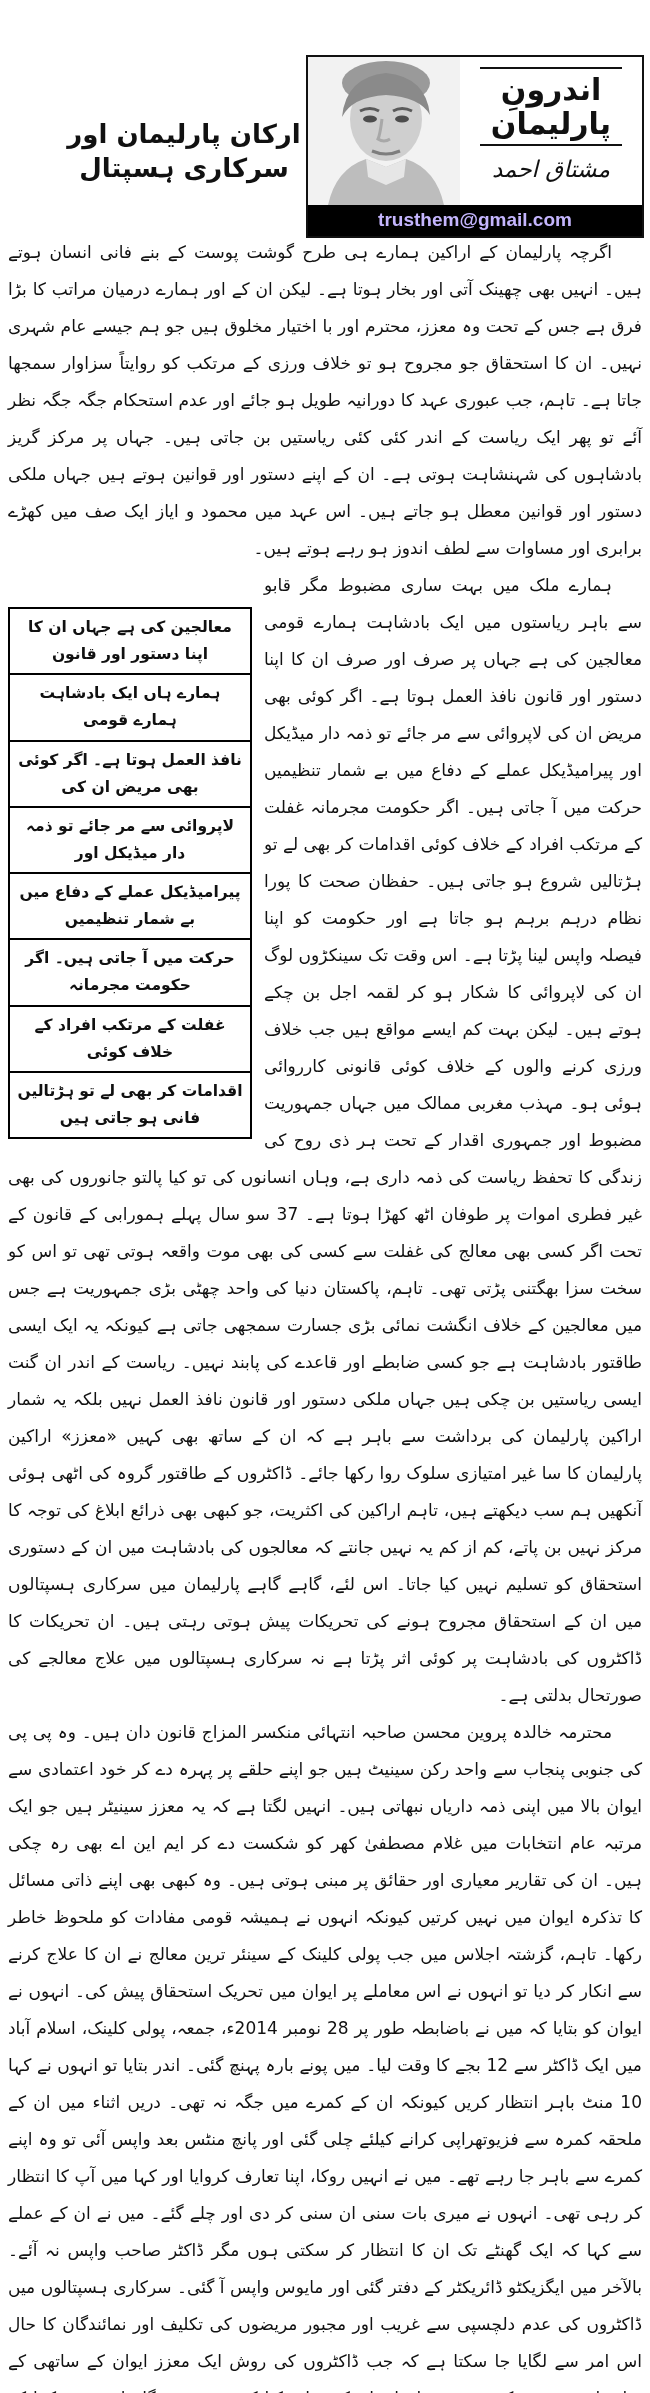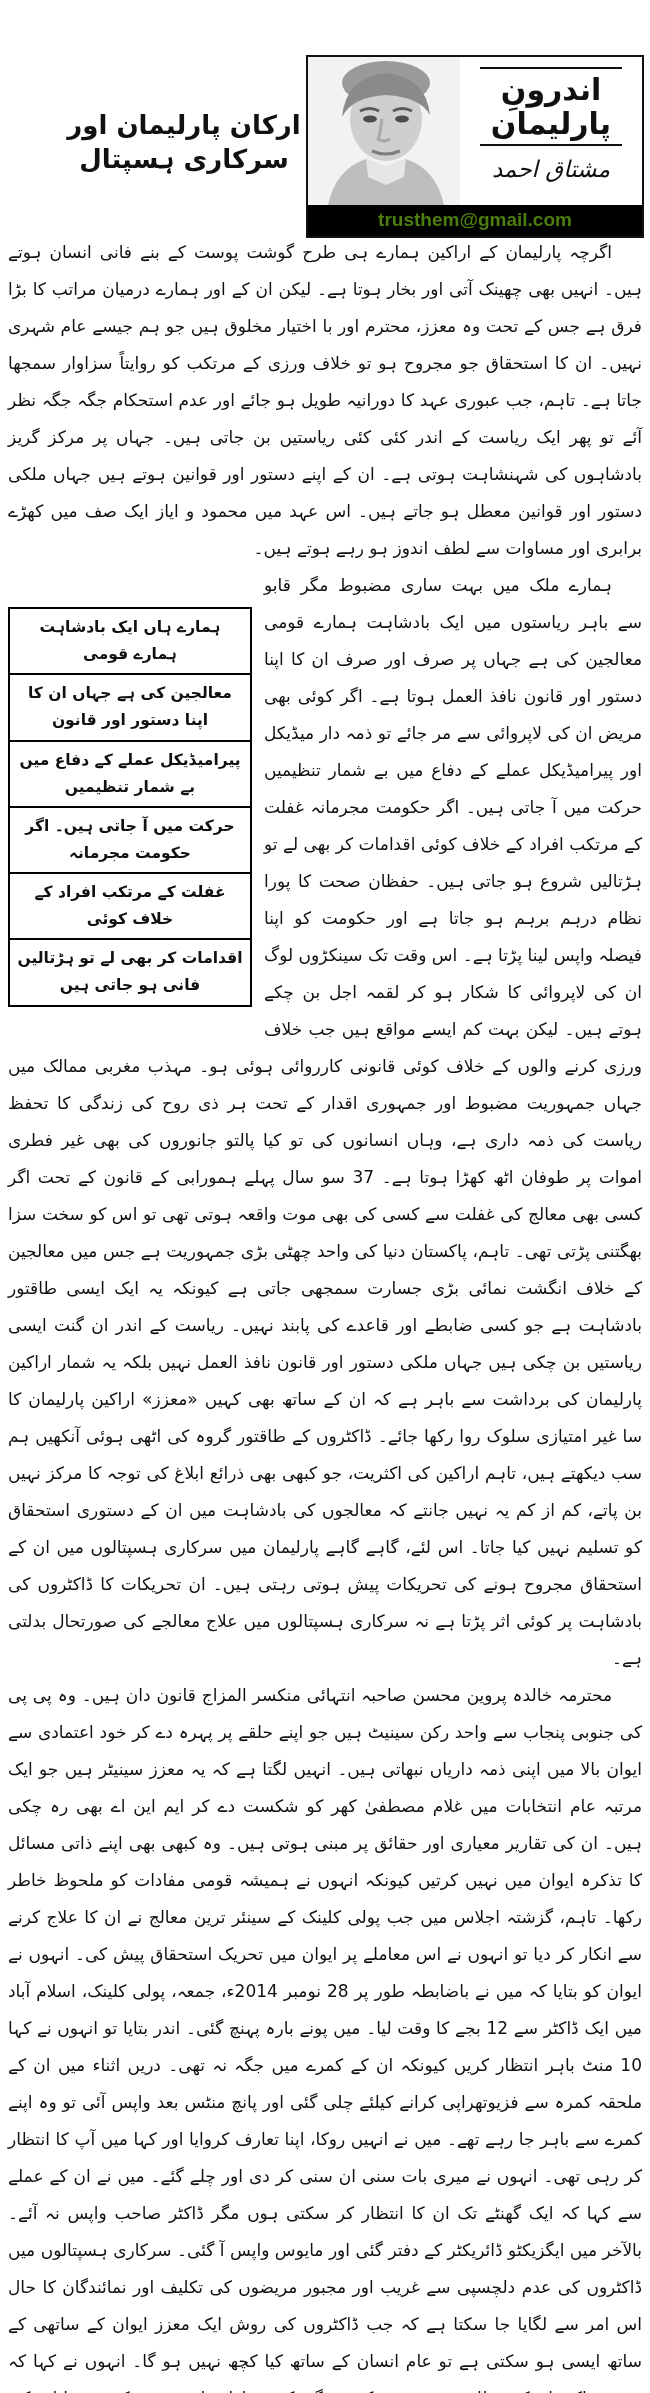--- a/index.html
+++ b/index.html
@@ -16,26 +16,26 @@
   }
   .masthead-top{display:flex;flex-direction:row;}
   .m-left{flex:1;padding:6px 4px 2px;text-align:center;}
   .rule{height:2px;background:#111;width:82%;margin:4px auto;}
   .column-title{font-weight:bold;font-size:30px;line-height:1.12;letter-spacing:1px;}
   .column-title span{display:block;}
   .author-name{font-size:23px;font-weight:normal;margin-top:10px;font-style:italic;}
   .photo{width:152px;height:148px;flex:0 0 152px;overflow:hidden;background:#fff;}
   .photo svg{display:block;width:152px;height:148px;}
   .email-bar{
-    background:#000;color:#4d7c0f;text-align:center;
+    background:#000;color:#c4b5fd;text-align:center;
     font-family:"Liberation Sans",sans-serif;font-weight:bold;
     font-size:19px;padding:4px 0 5px;direction:ltr;
   }
   .headline{
-    position:absolute;top:109px;right:322px;left:40px;
+    position:absolute;top:118px;right:322px;left:40px;
     font-size:26px;font-weight:bold;text-align:center;line-height:1.3;
   }
   
   .body-text{
     padding:0 8px;text-align:justify;
     font-size:17px;line-height:37px;
   }
   .para{margin:0;text-indent:30px;}
   
   .quote-box{
@@ -88,22 +88,24 @@
       <div class="email-bar">trusthem@gmail.com</div>
     </div>
   </div>
 
   <div class="body-text">
 
     <div class="para">اگرچہ پارلیمان کے اراکین ہمارے ہی طرح گوشت پوست کے بنے فانی انسان ہوتے ہیں۔ انہیں بھی چھینک آتی اور بخار ہوتا ہے۔ لیکن ان کے اور ہمارے درمیان مراتب کا بڑا فرق ہے جس کے تحت وہ معزز، محترم اور با اختیار مخلوق ہیں جو ہم جیسے عام شہری نہیں۔ ان کا استحقاق جو مجروح ہو تو خلاف ورزی کے مرتکب کو روایتاً سزاوار سمجھا جاتا ہے۔ تاہم، جب عبوری عہد کا دورانیہ طویل ہو جائے اور عدم استحکام جگہ جگہ نظر آئے تو پھر ایک ریاست کے اندر کئی کئی ریاستیں بن جاتی ہیں۔ جہاں پر مرکز گریز بادشاہوں کی شہنشاہت ہوتی ہے۔ ان کے اپنے دستور اور قوانین ہوتے ہیں جہاں ملکی دستور اور قوانین معطل ہو جاتے ہیں۔ اس عہد میں محمود و ایاز ایک صف میں کھڑے برابری اور مساوات سے لطف اندوز ہو رہے ہوتے ہیں۔</div>
 
     <div class="para">
       <span class="quote-box">
+        <span class="quote-line" style="display:block">معالجین کی ہے جہاں ان کا اپنا دستور اور قانون</span>
         <span class="quote-line" style="display:block">ہمارے ہاں ایک بادشاہت ہمارے قومی</span>
-        <span class="quote-line" style="display:block">معالجین کی ہے جہاں ان کا اپنا دستور اور قانون</span>
+        <span class="quote-line" style="display:block">نافذ العمل ہوتا ہے۔ اگر کوئی بھی مریض ان کی</span>
+        <span class="quote-line" style="display:block">لاپروائی سے مر جائے تو ذمہ دار میڈیکل اور</span>
         <span class="quote-line" style="display:block">پیرامیڈیکل عملے کے دفاع میں بے شمار تنظیمیں</span>
         <span class="quote-line" style="display:block">حرکت میں آ جاتی ہیں۔ اگر حکومت مجرمانہ</span>
         <span class="quote-line" style="display:block">غفلت کے مرتکب افراد کے خلاف کوئی</span>
         <span class="quote-line" style="display:block">اقدامات کر بھی لے تو ہڑتالیں فانی ہو جاتی ہیں</span>
       </span>
       <span>ہمارے ملک میں بہت ساری مضبوط مگر قابو سے باہر ریاستوں میں ایک بادشاہت ہمارے قومی معالجین کی ہے جہاں پر صرف اور صرف ان کا اپنا دستور اور قانون نافذ العمل ہوتا ہے۔ اگر کوئی بھی مریض ان کی لاپروائی سے مر جائے تو ذمہ دار میڈیکل اور پیرامیڈیکل عملے کے دفاع میں بے شمار تنظیمیں حرکت میں آ جاتی ہیں۔ اگر حکومت مجرمانہ غفلت کے مرتکب افراد کے خلاف کوئی اقدامات کر بھی لے تو ہڑتالیں شروع ہو جاتی ہیں۔ حفظان صحت کا پورا نظام درہم برہم ہو جاتا ہے اور حکومت کو اپنا فیصلہ واپس لینا پڑتا ہے۔ اس وقت تک سینکڑوں لوگ ان کی لاپروائی کا شکار ہو کر لقمہ اجل بن چکے ہوتے ہیں۔ لیکن بہت کم ایسے مواقع ہیں جب خلاف ورزی کرنے والوں کے خلاف کوئی قانونی کارروائی ہوئی ہو۔ مہذب مغربی ممالک میں جہاں جمہوریت مضبوط اور جمہوری اقدار کے تحت ہر ذی روح کی زندگی کا تحفظ ریاست کی ذمہ داری ہے، وہاں انسانوں کی تو کیا پالتو جانوروں کی بھی غیر فطری اموات پر طوفان اٹھ کھڑا ہوتا ہے۔ 37 سو سال پہلے ہمورابی کے قانون کے تحت اگر کسی بھی معالج کی غفلت سے کسی کی بھی موت واقعہ ہوتی تھی تو اس کو سخت سزا بھگتنی پڑتی تھی۔ تاہم، پاکستان دنیا کی واحد چھٹی بڑی جمہوریت ہے جس میں معالجین کے خلاف انگشت نمائی بڑی جسارت سمجھی جاتی ہے کیونکہ یہ ایک ایسی طاقتور بادشاہت ہے جو کسی ضابطے اور قاعدے کی پابند نہیں۔ ریاست کے اندر ان گنت ایسی ریاستیں بن چکی ہیں جہاں ملکی دستور اور قانون نافذ العمل نہیں بلکہ یہ شمار اراکین پارلیمان کی برداشت سے باہر ہے کہ ان کے ساتھ بھی کہیں «معزز» اراکین پارلیمان کا سا غیر امتیازی سلوک روا رکھا جائے۔ ڈاکٹروں کے طاقتور گروہ کی اٹھی ہوئی آنکھیں ہم سب دیکھتے ہیں، تاہم اراکین کی اکثریت، جو کبھی بھی ذرائع ابلاغ کی توجہ کا مرکز نہیں بن پاتے، کم از کم یہ نہیں جانتے کہ معالجوں کی بادشاہت میں ان کے دستوری استحقاق کو تسلیم نہیں کیا جاتا۔ اس لئے، گاہے گاہے پارلیمان میں سرکاری ہسپتالوں میں ان کے استحقاق مجروح ہونے کی تحریکات پیش ہوتی رہتی ہیں۔ ان تحریکات کا ڈاکٹروں کی بادشاہت پر کوئی اثر پڑتا ہے نہ سرکاری ہسپتالوں میں علاج معالجے کی صورتحال بدلتی ہے۔</span>
     </div>
 
     <div class="para">محترمہ خالدہ پروین محسن صاحبہ انتہائی منکسر المزاج قانون دان ہیں۔ وہ پی پی کی جنوبی پنجاب سے واحد رکن سینیٹ ہیں جو اپنے حلقے پر پہرہ دے کر خود اعتمادی سے ایوان بالا میں اپنی ذمہ داریاں نبھاتی ہیں۔ انہیں لگتا ہے کہ یہ معزز سینیٹر ہیں جو ایک مرتبہ عام انتخابات میں غلام مصطفیٰ کھر کو شکست دے کر ایم این اے بھی رہ چکی ہیں۔ ان کی تقاریر معیاری اور حقائق پر مبنی ہوتی ہیں۔ وہ کبھی بھی اپنے ذاتی مسائل کا تذکرہ ایوان میں نہیں کرتیں کیونکہ انہوں نے ہمیشہ قومی مفادات کو ملحوظ خاطر رکھا۔ تاہم، گزشتہ اجلاس میں جب پولی کلینک کے سینئر ترین معالج نے ان کا علاج کرنے سے انکار کر دیا تو انہوں نے اس معاملے پر ایوان میں تحریک استحقاق پیش کی۔ انہوں نے ایوان کو بتایا کہ میں نے باضابطہ طور پر 28 نومبر 2014ء، جمعہ، پولی کلینک، اسلام آباد میں ایک ڈاکٹر سے 12 بجے کا وقت لیا۔ میں پونے بارہ پہنچ گئی۔ اندر بتایا تو انہوں نے کہا 10 منٹ باہر انتظار کریں کیونکہ ان کے کمرے میں جگہ نہ تھی۔ دریں اثناء میں ان کے ملحقہ کمرہ سے فزیوتھراپی کرانے کیلئے چلی گئی اور پانچ منٹس بعد واپس آئی تو وہ اپنے کمرے سے باہر جا رہے تھے۔ میں نے انہیں روکا، اپنا تعارف کروایا اور کہا میں آپ کا انتظار کر رہی تھی۔ انہوں نے میری بات سنی ان سنی کر دی اور چلے گئے۔ میں نے ان کے عملے سے کہا کہ ایک گھنٹے تک ان کا انتظار کر سکتی ہوں مگر ڈاکٹر صاحب واپس نہ آئے۔ بالآخر میں ایگزیکٹو ڈائریکٹر کے دفتر گئی اور مایوس واپس آ گئی۔ سرکاری ہسپتالوں میں ڈاکٹروں کی عدم دلچسپی سے غریب اور مجبور مریضوں کی تکلیف اور نمائندگان کا حال اس امر سے لگایا جا سکتا ہے کہ جب ڈاکٹروں کی روش ایک معزز ایوان کے ساتھی کے ساتھ ایسی ہو سکتی ہے تو عام انسان کے ساتھ کیا کچھ نہیں ہو گا۔ انہوں نے کہا کہ دستور پاکستان کے مطابق ہر شہری کی زندگی کی حفاظت اور صحت کی سہولیات کی فراہمی ریاست کی ذمہ داری ہے مگر یہاں قدر دانی کے بجائے شعبہ طب سے وابستہ بااثر حضرات اپنی حیثیت کو دولت، مراتب اور ظاہری شان و شوکت میں اضافے کیلئے استعمال کرتے ہیں۔</div>
 

